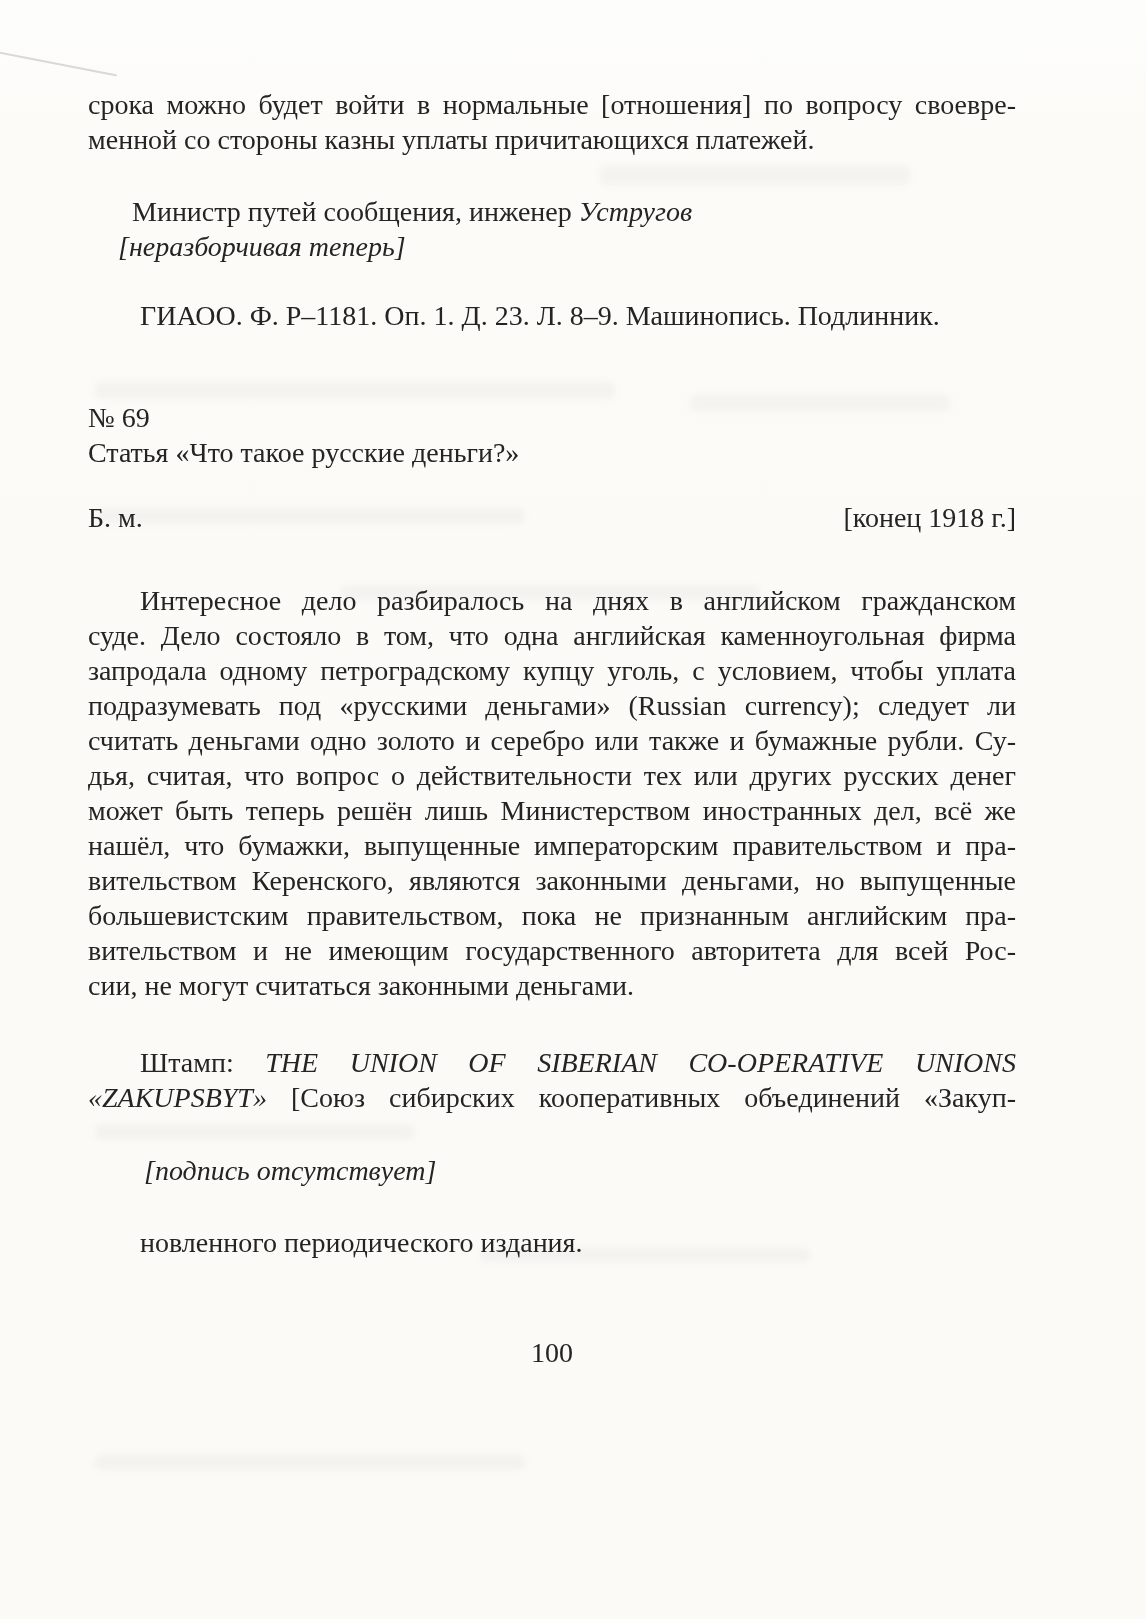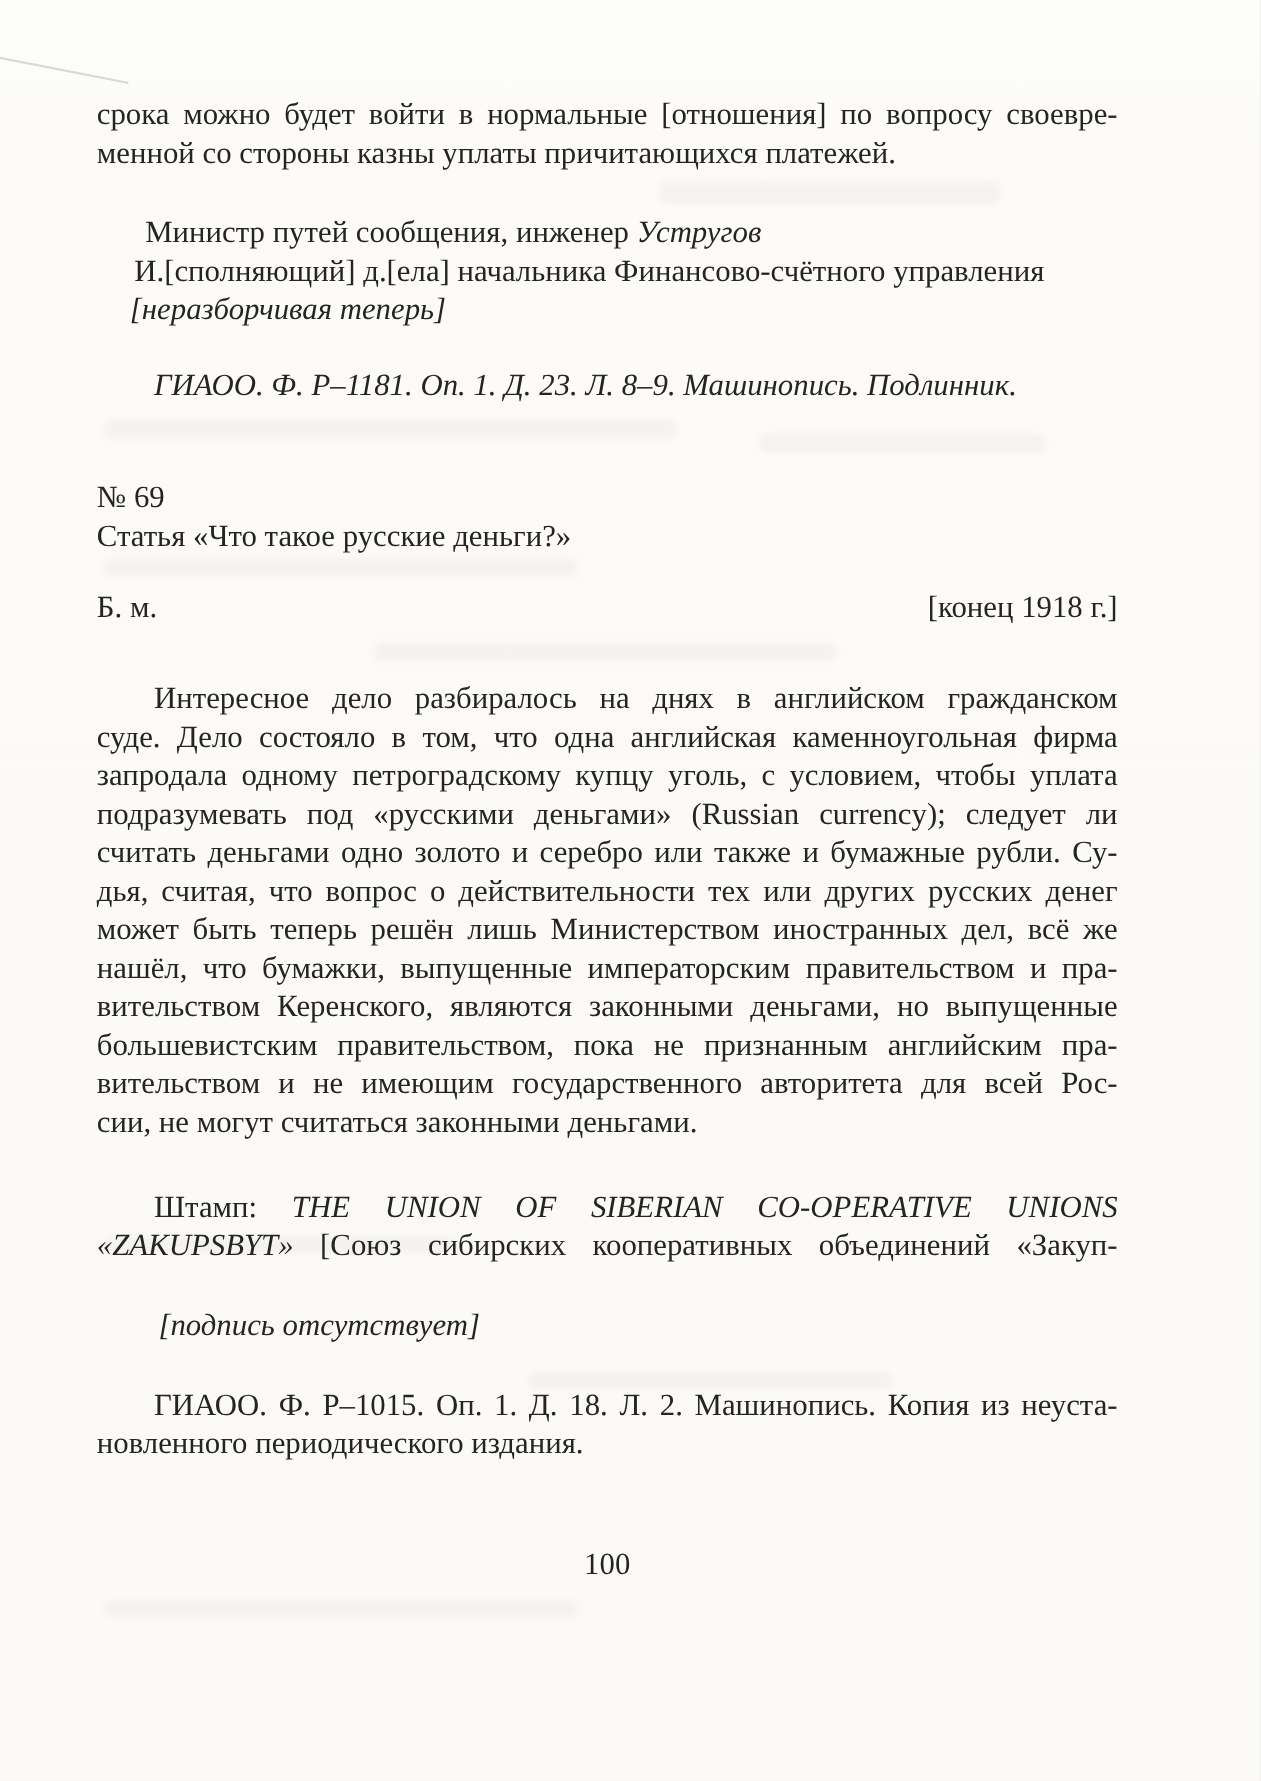--- a/index.html
+++ b/index.html
@@ -24,21 +24,21 @@
   
   .jlines > div { text-align: justify; text-align-last: justify; }
   .jlines > div:last-child { text-align-last: auto; }
   .indent-first > div:first-child { text-indent: 52px; }
 
   .sig-block { margin-top: 37px; }
   .sig-minister { margin-left: 44px; }
   .sig-official { margin-left: 34px; }
   .sig-illegible { margin-left: 30px; }
 
-  .archive-ref-1 { margin-top: 34px; text-indent: 52px; font-style: italic; }
+  .archive-ref-1 { margin-top: 34px; text-indent: 52px; }
 
   .doc-heading { margin-top: 67px; text-align: left; font-weight: normal; }
 
   .place-date-row { margin-top: 30px; display: flex; justify-content: space-between; }
 
   .body-para { margin-top: 48px; }
 
   .stamp-para { margin-top: 42px; }
   .stamp-line-1 { text-align: justify; text-align-last: justify; text-indent: 52px; }
   .stamp-line-2 { text-align: justify; text-align-last: justify; }
@@ -88,21 +88,20 @@
     <div class="jlines">
         <div>срока можно будет войти в нормальные [отношения] по вопросу своевре-</div>
         <div>менной со стороны казны уплаты причитающихся платежей.</div>
       </div>
 
     <div class="sig-block">
       <div class="sig-minister">
         <span>Министр путей сообщения, инженер</span>
         <span class="it">Устругов</span>
       </div>
-      <div class="sig-official">И.[сполняющий] д.[ела] начальника Финансово-счётного управления</div>
       <div class="sig-illegible it">[неразборчивая теперь]</div>
     </div>
 
     <div class="archive-ref-1">ГИАОО. Ф. Р–1181. Оп. 1. Д. 23. Л. 8–9. Машинопись. Подлинник.</div>
 
     <div class="doc-heading">
       <div>№ 69</div>
       <div>Статья «Что такое русские деньги?»</div>
     </div>
 
@@ -133,20 +132,19 @@
       </div>
       <div class="stamp-line-2">
         <span class="it">«ZAKUPSBYT»</span>
         <span>[Союз сибирских кооперативных объединений «Закуп-</span>
       </div>
     </div>
 
     <div class="sig-note it">[подпись отсутствует]</div>
 
     <div class="jlines indent-first archive-ref-2">
-        <div>ГИАОО. Ф. Р–1015. Оп. 1. Д. 18. Л. 2. Машинопись. Копия из неуста-</div>
         <div>новленного периодического издания.</div>
       </div>
 
     <div class="page-number">100</div>
 
   </main>
 </div>
 
 </body></html>

